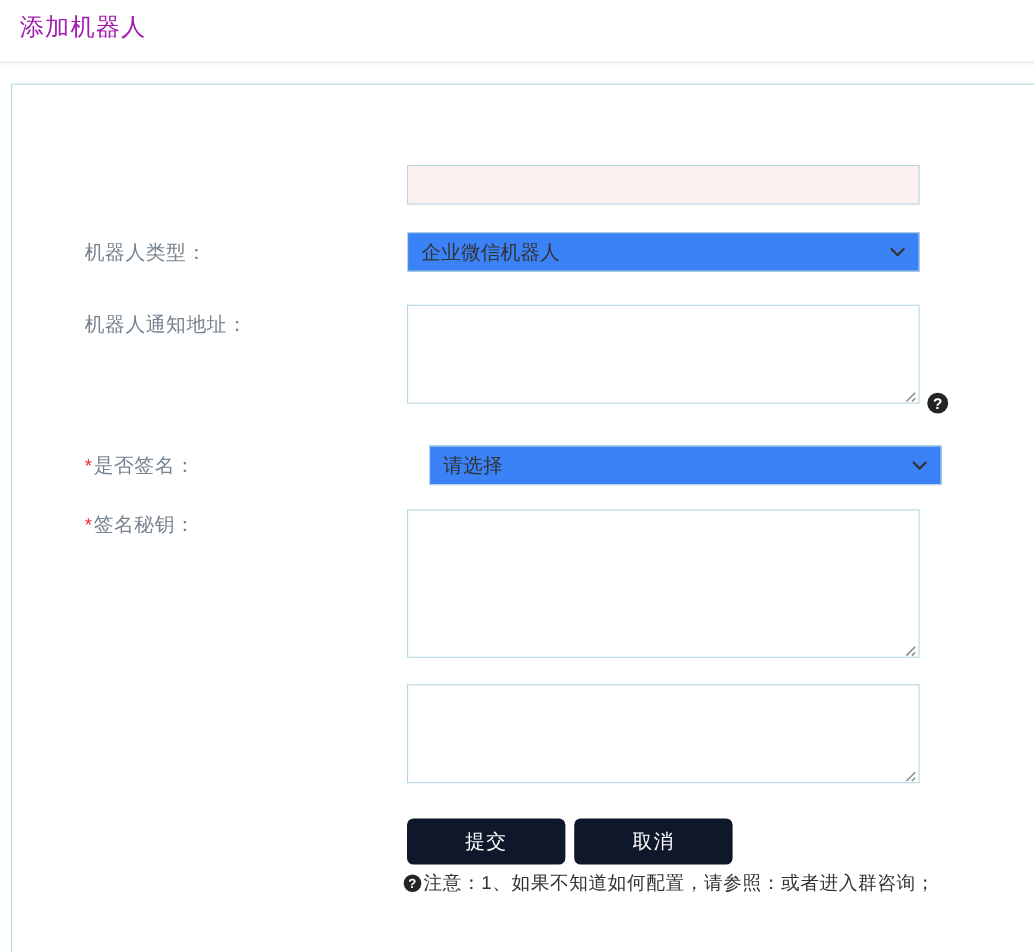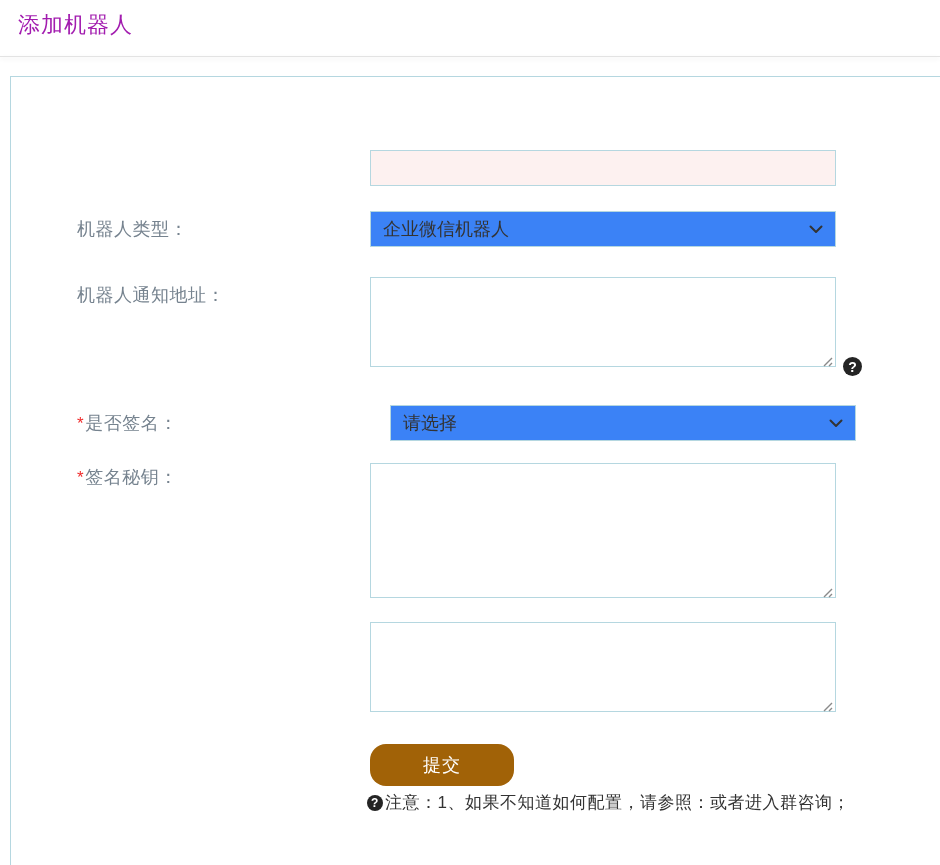--- a/index.html
+++ b/index.html
@@ -58,21 +58,21 @@
     position:absolute;
     width:19px; height:19px; border-radius:50%;
     background:#242424; color:#fff;
     font-size:14px; font-weight:bold;
     display:flex; align-items:center; justify-content:center;
     cursor:pointer; line-height:1;
   }
 
   .btn {
     position:absolute; width:144px; height:42px;
-    background:#a16207; border:none; border-radius:16px;
+    background:#0f172a; border:none; border-radius:6px;
     color:#fff; font-size:18px; cursor:pointer; letter-spacing:1px;
     font-family:"Liberation Sans","DejaVu Sans",sans-serif;
   }
 
   .note-line {
     position:absolute; left:356px; top:714px;
     display:flex; align-items:center;
     font-size:17px; color:#333; letter-spacing:0.5px;
   }
   .note-line .note-icon {
@@ -146,19 +146,20 @@
       <textarea class="ta" style="height: 90px;"></textarea>
       <span class="grip">
         <svg width="11" height="11" viewBox="0 0 11 11">
             <path d="M10 2 L2 10 M10 7 L7 10" stroke="#8a8a8a" stroke-width="1.4" fill="none"></path>
           </svg>
       </span>
     </div>
   </div>
 
   <button class="btn" style="left:359px; top:667px;">提交</button>
+  <button class="btn" style="left:511px; top:667px;">取消</button>
 
   <div class="note-line">
     <span class="help-icon note-icon">?</span>
     <span>注意：1、如果不知道如何配置，请参照：或者进入群咨询；</span>
   </div>
 
 </div>
 
 </body></html>

